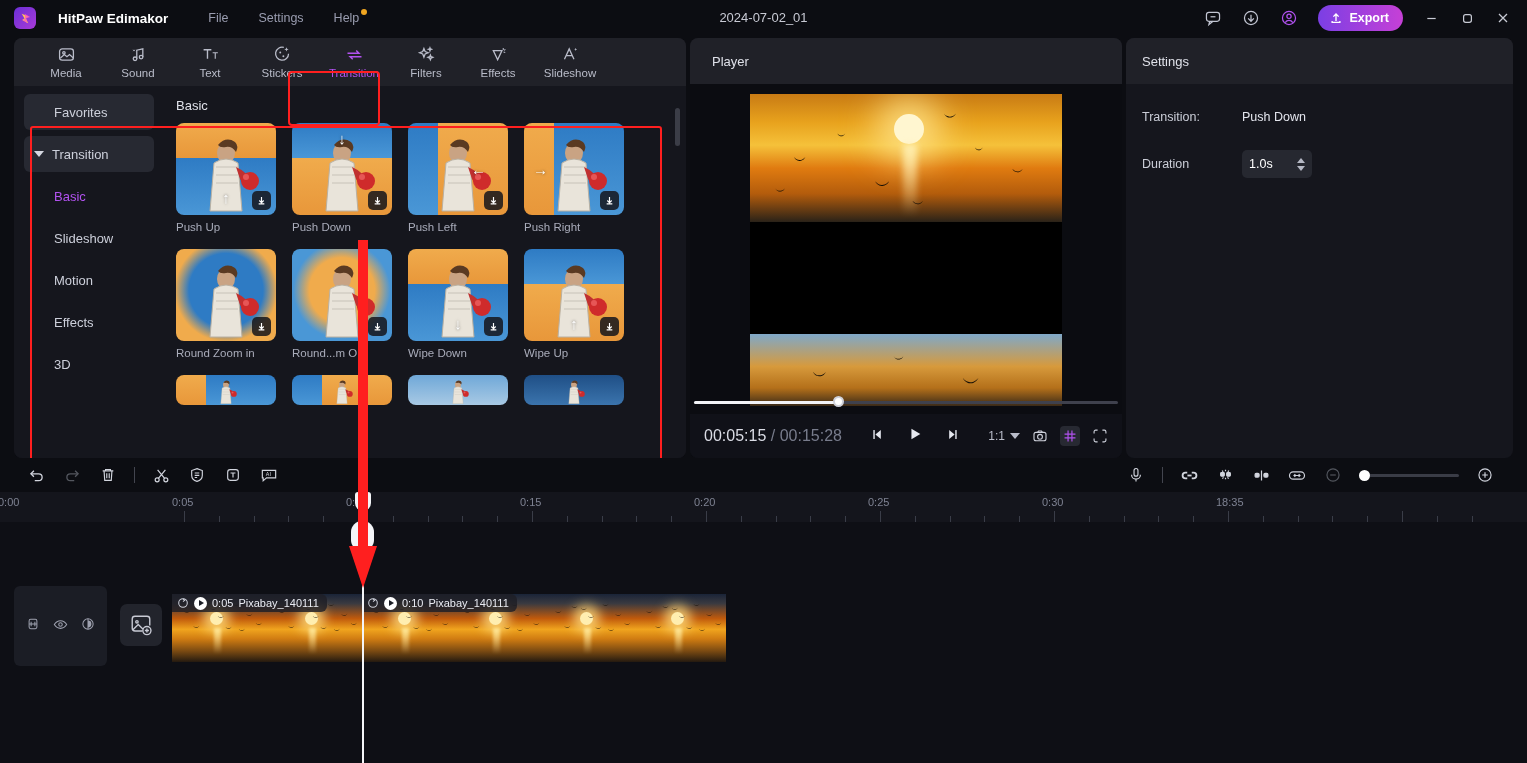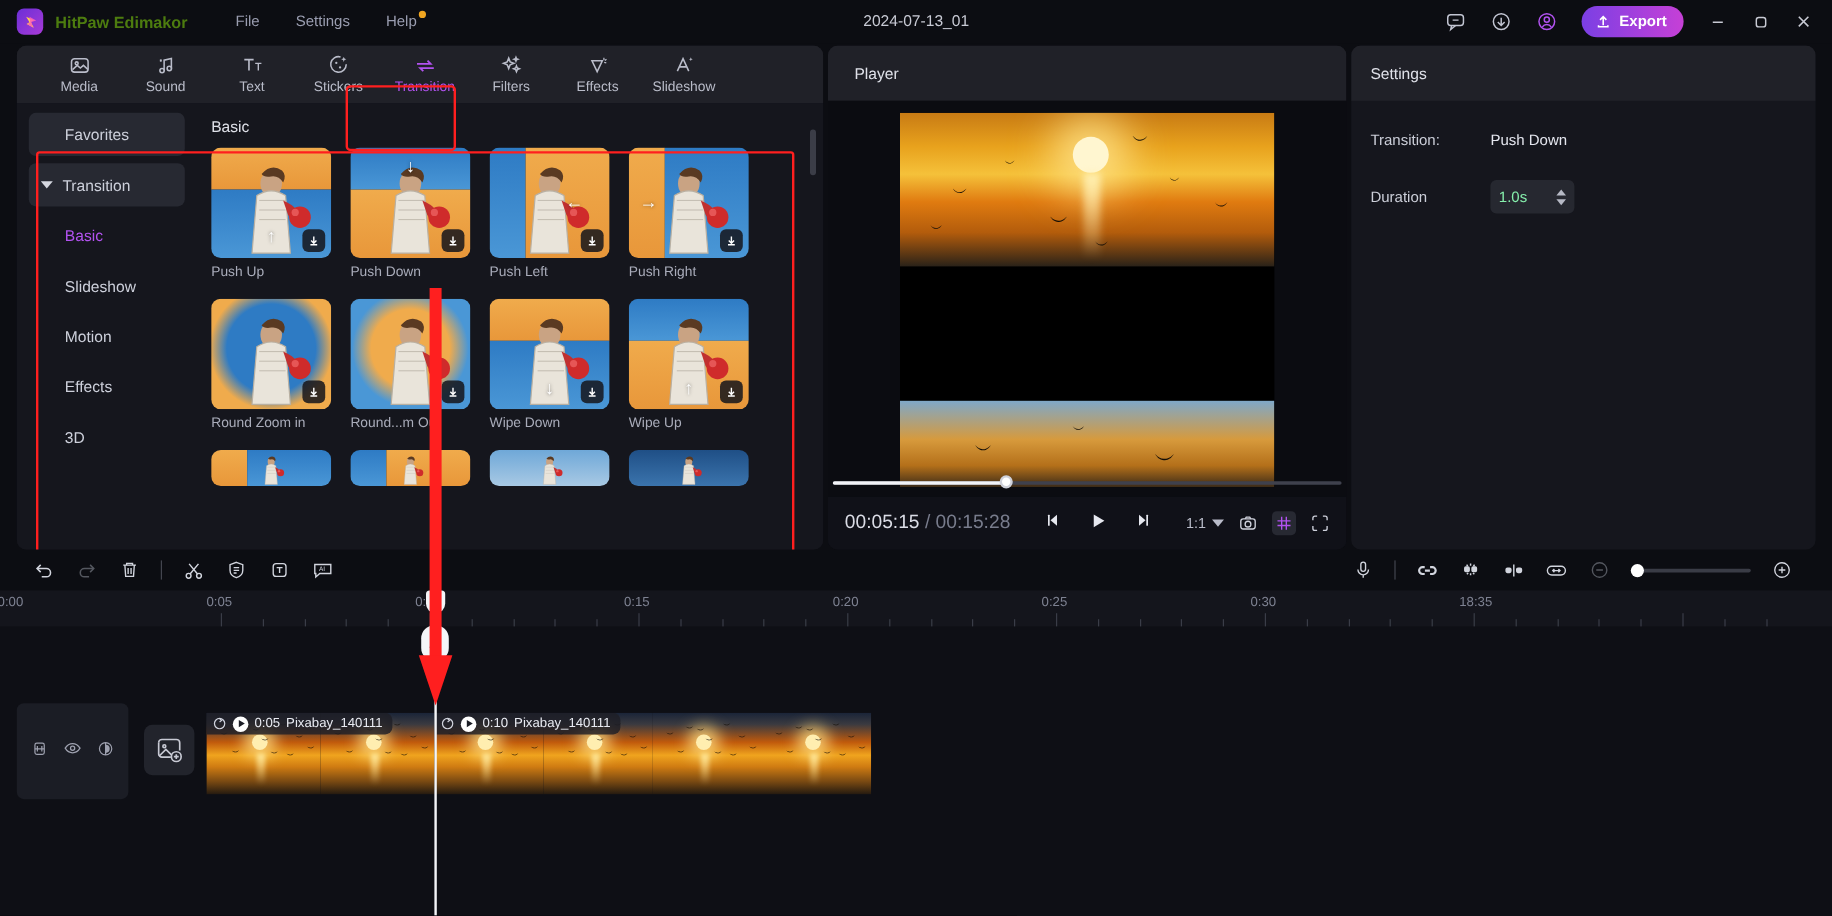--- a/index.html
+++ b/index.html
@@ -15,21 +15,21 @@
   
   .titlebar {
     position: absolute; left: 0; top: 0; width: 1527px; height: 36px;
     background: #0c0d12; display: flex; align-items: center;
   }
   .brand-logo {
     width: 22px; height: 22px; margin-left: 14px; border-radius: 6px;
     background: linear-gradient(135deg,#6b2fd6,#a93ad8);
     display: flex; align-items: center; justify-content: center;
   }
-  .brand-name { margin-left: 10px; font-size: 13.5px; color: #4d7c0f; font-weight: 600; }
+  .brand-name { margin-left: 22px; font-size: 13.5px; color: #ffffff; font-weight: 600; }
   .menu { display: flex; align-items: center; margin-left: 40px; gap: 30px; }
   .menu-item { font-size: 12.5px; color: #9a9db0; position: relative; cursor: default; }
   .menu-item .dot {
     position: absolute; right: -8px; top: -2px; width: 6px; height: 6px;
     border-radius: 50%; background: #f0a520;
   }
   .proj-title {
     position: absolute; left: 0; right: 0; top: 10px; text-align: center;
     font-size: 13px; color: #c8cad4; pointer-events: none;
   }
@@ -177,21 +177,21 @@
   .set-head {
     height: 46px; background: #202128; display: flex; align-items: center;
     padding-left: 16px; font-size: 13px; color: #dfe1e9;
   }
   .set-row { display: flex; align-items: center; padding-left: 16px; margin-top: 26px; }
   .set-label { width: 100px; font-size: 12.5px; color: #cbced8; }
   .set-value { font-size: 12.5px; color: #e4e6ee; }
   .stepper {
     width: 70px; height: 28px; background: #262830; border-radius: 5px;
     display: flex; align-items: center; justify-content: space-between;
-    padding: 12px 7px; font-size: 12.5px; color: #86efac; cursor: pointer;
+    padding: 12px 7px; font-size: 12.5px; color: #ffffff; cursor: pointer;
   }
   .spin { display: flex; flex-direction: column; gap: 3px; }
   .sp-up { width:0;height:0;border-left:4px solid transparent;border-right:4px solid transparent;border-bottom:5px solid #b6b9c5;}
   .sp-dn { width:0;height:0;border-left:4px solid transparent;border-right:4px solid transparent;border-top:5px solid #b6b9c5;}
 
   
   .tl-toolbar {
     position: absolute; left: 14px; top: 458px; width: 1499px; height: 34px;
     display: flex; align-items: center;
   }
@@ -275,21 +275,21 @@
     </div>
     <div class="brand-name">HitPaw Edimakor</div>
     <div class="menu">
       <div class="menu-item">File</div>
       <div class="menu-item">Settings</div>
       <div class="menu-item">
         <span>Help</span>
         <span class="dot"></span>
       </div>
     </div>
-    <div class="proj-title">2024-07-13_01</div>
+    <div class="proj-title">2024-07-02_01</div>
 
     <div class="tb-right">
       <div class="tb-icon">
         <svg width="18" height="18" viewBox="0 0 22 22" fill="none" stroke="currentColor" stroke-width="1.5">
             <rect x="3" y="4" width="16" height="11" rx="3"></rect>
             <path d="M7 15l-1 4 5-4"></path>
             <path d="M8 9.5h6"></path>
           </svg>
       </div>
       <div class="tb-icon">

